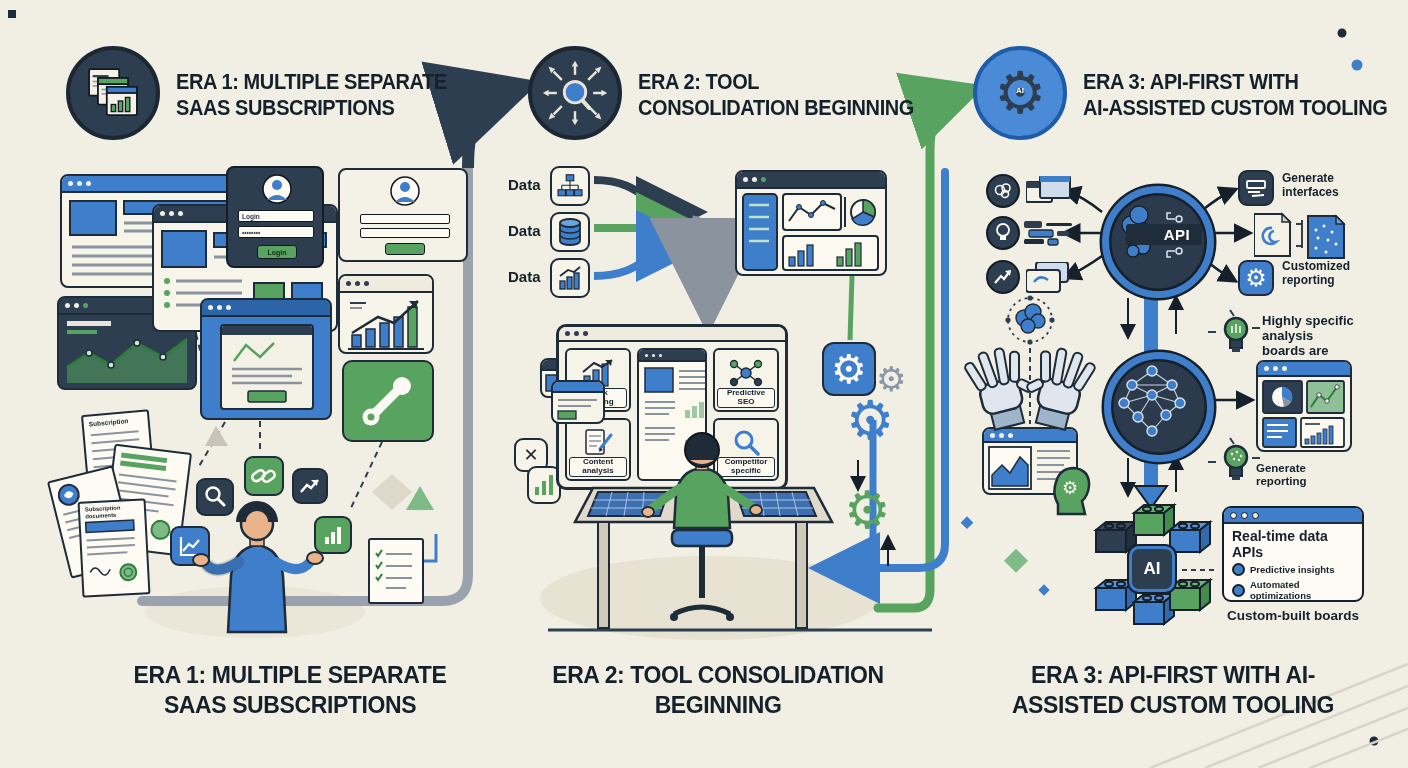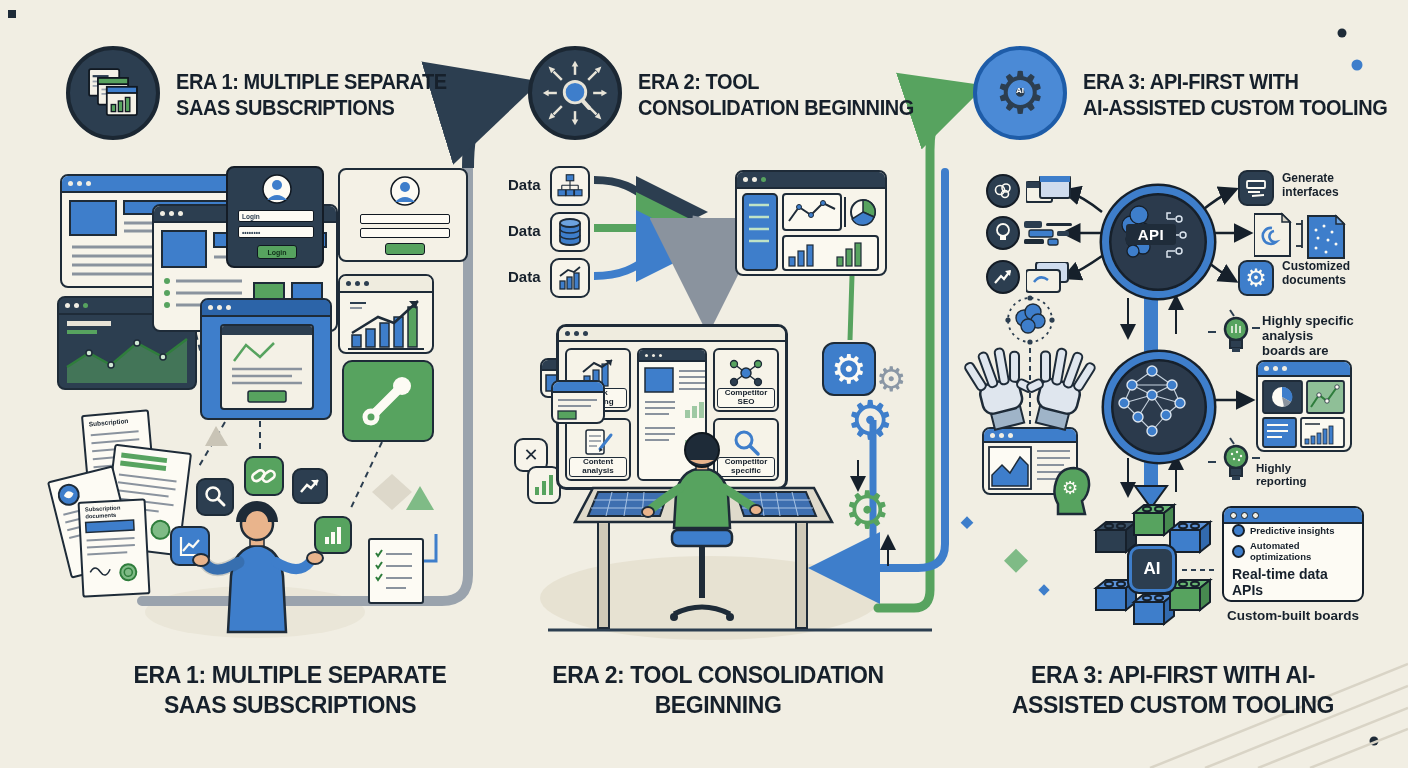--- a/index.html
+++ b/index.html
@@ -49,21 +49,21 @@
 
   .small-label{font-weight:bold;line-height:1.15;z-index:2;}
   .login-field{background:#fdfbf4;border:1.5px solid #101821;border-radius:2px;
                font-size:6.5px;font-weight:bold;color:#2c3e50;display:flex;align-items:center;
                padding:0 3px;overflow:hidden;}
   .doc{position:absolute;background:#fdfbf4;border:2px solid #1e2b38;border-radius:3px;z-index:2;
        overflow:hidden;}
   .hub{position:absolute;border-radius:50%;background:#2b3a4c;border:7px solid #3e7ecb;
        box-shadow:0 0 0 2.5px #16202b, inset 0 0 0 2.5px #16202b;z-index:2;overflow:hidden;}
   .hub-label{position:absolute;background:#1f2c3a;color:#fff;font-weight:bold;text-align:center;
-             border-radius:3px;z-index:3;letter-spacing:0.5px;}
+             border-radius:3px;z-index:3;letter-spacing:0.5px;padding-left:26px;}
   .bullet-row{display:flex;align-items:center;gap:5px;}
   .bullet-dot{width:9px;height:9px;border-radius:50%;background:#3e7ecb;border:2px solid #16202b;flex:none;}
 </style>
 </head>
 <body>
 
 <div class="canvas">
 
   <svg class="layer" width="1408" height="768" viewBox="0 0 1408 768">
     <defs>
@@ -607,21 +607,21 @@
               <line x1="20" y1="15" x2="32" y2="6"></line>
               <line x1="20" y1="15" x2="8" y2="24"></line>
               <line x1="20" y1="15" x2="32" y2="24"></line>
             </g>
           <circle cx="20" cy="15" r="5" fill="#3e7ecb" stroke="#1e2b38" stroke-width="1.5"></circle>
           <circle cx="8" cy="6" r="3.5" fill="#57a35f" stroke="#1e2b38" stroke-width="1.3"></circle>
           <circle cx="32" cy="6" r="3.5" fill="#57a35f" stroke="#1e2b38" stroke-width="1.3"></circle>
           <circle cx="8" cy="24" r="3.5" fill="#2c3e50" stroke="#1e2b38" stroke-width="1.3"></circle>
           <circle cx="32" cy="24" r="3.5" fill="#2c3e50" stroke="#1e2b38" stroke-width="1.3"></circle>
         </svg>
-        <span class="mod-label">Competitor SEO</span>
+        <span class="mod-label">Predictive SEO</span>
       </div>
       <div class="mod" style="grid-column:1;grid-row:2;">
         <svg width="40" height="30" viewBox="0 0 40 30">
           <rect x="8" y="3" width="18" height="24" rx="2" fill="#fdfbf4" stroke="#1e2b38" stroke-width="1.5"></rect>
           <g stroke="#8a939e" stroke-width="1.5">
               <line x1="11" y1="9" x2="23" y2="9"></line>
               <line x1="11" y1="14" x2="23" y2="14"></line>
               <line x1="11" y1="19" x2="19" y2="19"></line>
             </g>
           <line x1="22" y1="22" x2="33" y2="8" stroke="#3e7ecb" stroke-width="3" stroke-linecap="round"></line>
@@ -813,21 +813,21 @@
         <circle cx="74" cy="30" r="1.5"></circle>
         <circle cx="82" cy="34" r="1.5"></circle>
         <circle cx="62" cy="38" r="1.5"></circle>
         <circle cx="72" cy="42" r="1.5"></circle>
       </g>
   </svg>
 
   <div class="tile t-blue" style="left:1238px;top:260px;width:36px;height:36px;">
     <span class="glyph" style="font-size:24px;color:#fdfbf4;">⚙</span>
   </div>
-  <div class="abs small-label" style="left:1282px;top:260px;width:72px;font-size:12px;">Customized documents</div>
+  <div class="abs small-label" style="left:1282px;top:260px;width:72px;font-size:12px;">Customized reporting</div>
 
   <svg class="abs" style="left:1218px;top:314px;z-index:2;" width="36" height="46" viewBox="0 0 36 46">
     <circle cx="18" cy="15" r="11" fill="#57a35f" stroke="#1e2b38" stroke-width="2.5"></circle>
     <path d="M 14 12 v7 M 18 10 v9 M 22 12 v7" stroke="#fdfbf4" stroke-width="1.5"></path>
     <rect x="12" y="26" width="12" height="8" fill="#2c3e50" stroke="#1e2b38" stroke-width="2"></rect>
     <rect x="14" y="34" width="8" height="4" fill="#2c3e50"></rect>
   </svg>
   <div class="abs small-label" style="left:1262px;top:314px;width:92px;font-size:13px;">Highly specific analysis boards are bespoed</div>
 
   <div class="win" style="left:1256px;top:360px;width:96px;height:92px;">
@@ -871,21 +871,21 @@
     <g fill="#fdfbf4">
         <circle cx="14" cy="12" r="1.2"></circle>
         <circle cx="19" cy="10" r="1.2"></circle>
         <circle cx="23" cy="14" r="1.2"></circle>
         <circle cx="16" cy="17" r="1.2"></circle>
         <circle cx="21" cy="18" r="1.2"></circle>
       </g>
     <rect x="12" y="26" width="12" height="8" fill="#2c3e50" stroke="#1e2b38" stroke-width="2"></rect>
     <rect x="14" y="34" width="8" height="4" fill="#2c3e50"></rect>
   </svg>
-  <div class="abs small-label" style="left:1256px;top:462px;width:70px;font-size:11.5px;">Highly reporting</div>
+  <div class="abs small-label" style="left:1256px;top:462px;width:70px;font-size:11.5px;">Generate reporting</div>
 
   <div class="win" style="left:982px;top:427px;width:96px;height:68px;">
     <div class="winbar bar-blue" style="height:12px;">
         <span class="dot"></span>
         <span class="dot"></span>
         <span class="dot"></span>
       </div>
     <svg width="91" height="51" viewBox="0 0 91 51">
       <rect x="5" y="4" width="42" height="42" fill="#fdfbf4" stroke="#1e2b38" stroke-width="1.8"></rect>
       <polygon points="8,43 8,32 18,22 26,30 36,14 44,22 44,43" fill="#3e7ecb" stroke="#1e2b38" stroke-width="1.5"></polygon>
@@ -908,32 +908,32 @@
        display:flex;align-items:center;justify-content:center;box-shadow:0 0 0 2px #16202b;">
     <span style="color:#fff;font-weight:bold;font-size:17px;">AI</span>
   </div>
 
   <div class="abs" style="left:1222px;top:506px;width:142px;height:96px;background:#fdfbf4;border:2.5px solid #16202b;border-radius:9px;overflow:hidden;z-index:2;">
     <div class="winbar bar-blue" style="height:14px;">
       <span class="dot" style="border:1px solid #16202b;"></span>
         <span class="dot" style="border:1px solid #16202b;"></span>
         <span class="dot" style="border:1px solid #16202b;"></span>
     </div>
+    <div style="font-size:14px;font-weight:bold;padding:4px 8px 3px;">Real-time data APIs</div>
     <div style="display:flex;flex-direction:column;gap:3px;padding:0 8px;">
       <div class="bullet-row">
         <span class="bullet-dot"></span>
         <span style="font-size:9.5px;font-weight:bold;">Predictive insights</span>
       </div>
       <div class="bullet-row">
         <span class="bullet-dot"></span>
         <span style="font-size:9.5px;font-weight:bold;">Automated optimizations</span>
       </div>
 
     </div>
-    <div style="font-size:14px;font-weight:bold;padding:4px 8px 3px;">Real-time data APIs</div>
   </div>
   <div class="abs small-label" style="left:1224px;top:608px;width:138px;font-size:13.5px;text-align:center;">Custom-built boards</div>
 
   <svg class="overlay" width="1408" height="768" viewBox="0 0 1408 768">
 
     <g>
       <path d="M 228 632 L 231 576 Q 234 548 257 545 Q 280 548 283 576 L 286 632 Z" fill="#3e7ecb" stroke="#1e2b38" stroke-width="2.5"></path>
       <path d="M 238 562 Q 216 576 206 564" fill="none" stroke="#3e7ecb" stroke-width="10" stroke-linecap="round"></path>
       <path d="M 238 562 Q 216 576 206 564" fill="none" stroke="#1e2b38" stroke-width="13" stroke-linecap="round" opacity="0.18"></path>
       <path d="M 276 562 Q 299 576 310 562" fill="none" stroke="#3e7ecb" stroke-width="10" stroke-linecap="round"></path>

